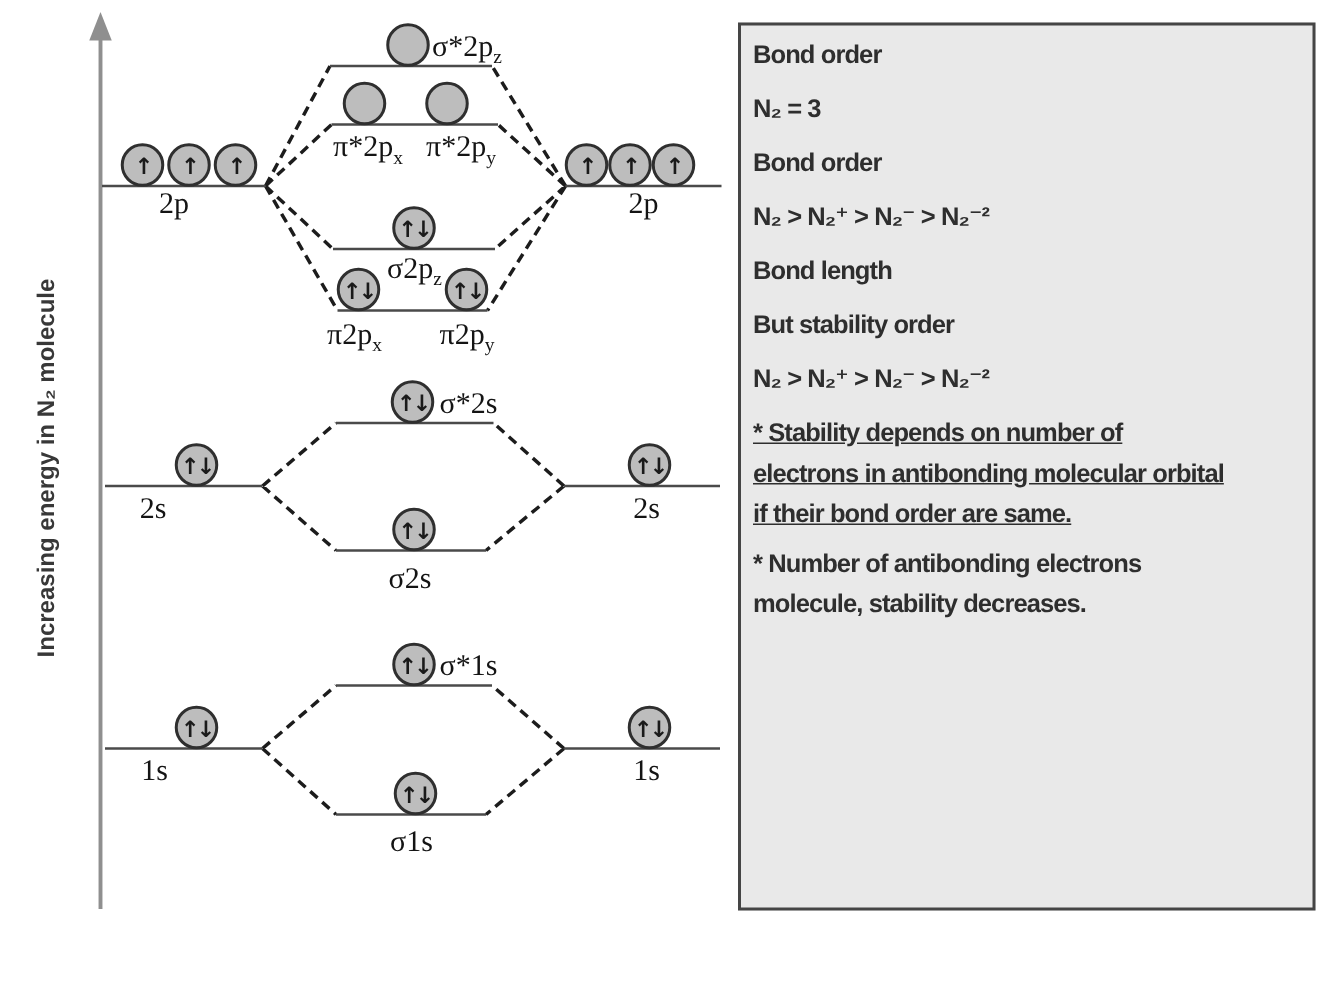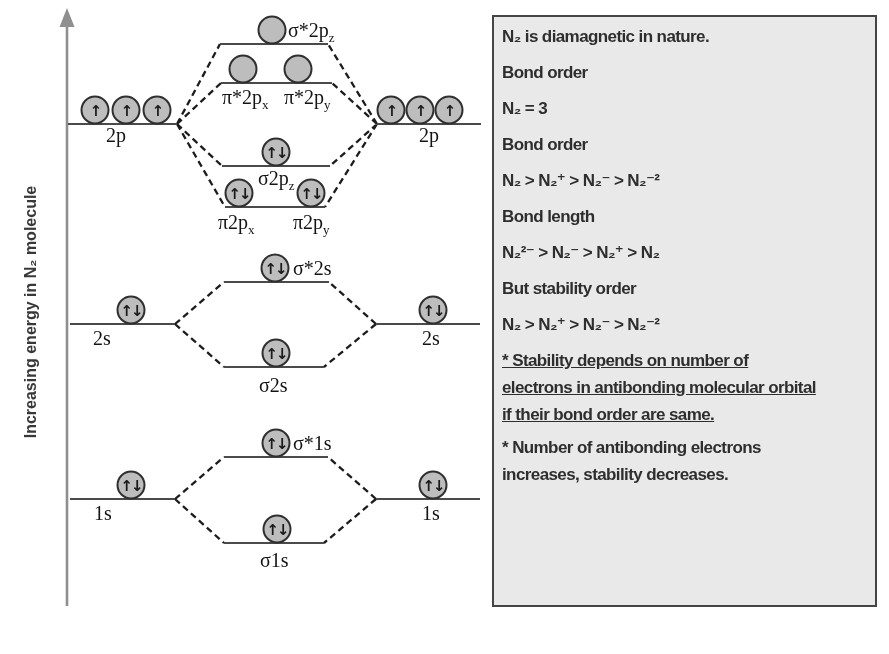--- a/index.html
+++ b/index.html
@@ -159,29 +159,27 @@
 
     <g>
       <line class="lvl" x1="224" y1="543" x2="324" y2="543"></line>
       <circle class="orb" cx="277" cy="529" r="13.5"></circle>
       <text class="e" x="277" y="535">↑↓</text>
       <text class="lbl" x="260" y="567"><tspan>σ1s</tspan><tspan class="sub" dy="5"></tspan></text>
     </g>
   </svg>
 
   <div class="panel">
-    <p>N₂ is diamagnetic in nature.</p>
     <p>Bond order</p>
     <p>N₂ = 3</p>
     <p>Bond order</p>
     <p>N₂ &gt; N₂⁺ &gt; N₂⁻ &gt; N₂⁻²</p>
     <p>Bond length</p>
-    <p>N₂²⁻ &gt; N₂⁻ &gt; N₂⁺ &gt; N₂</p>
     <p>But stability order</p>
     <p>N₂ &gt; N₂⁺ &gt; N₂⁻ &gt; N₂⁻²</p>
     <p class="note1">* Stability depends on number of
 electrons in antibonding molecular orbital
 if their bond order are same.</p>
     <p class="note2">* Number of antibonding electrons
-increases, stability decreases.</p>
+molecule, stability decreases.</p>
   </div>
 
 </div>
 
 </body></html>

